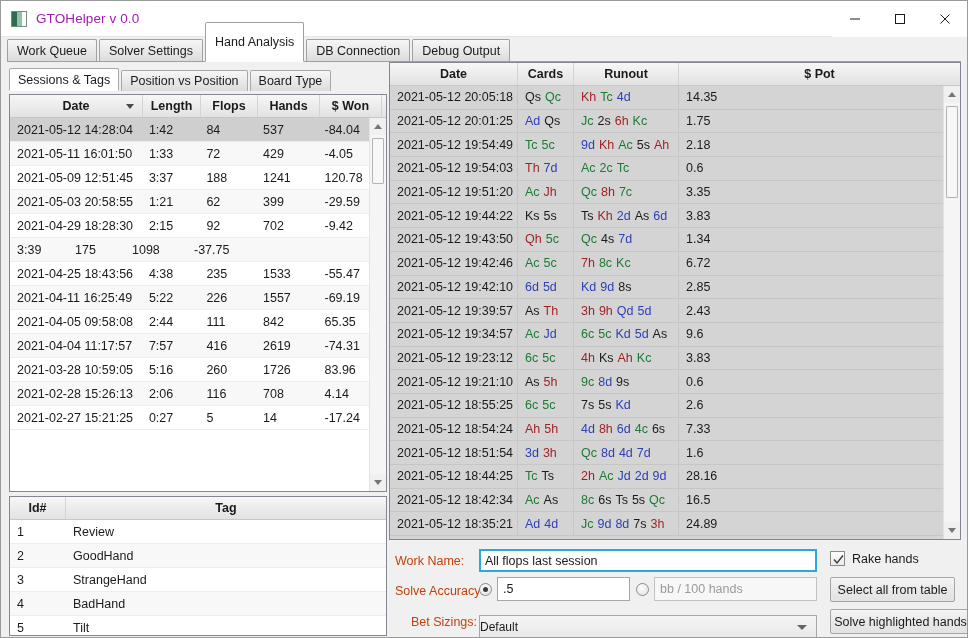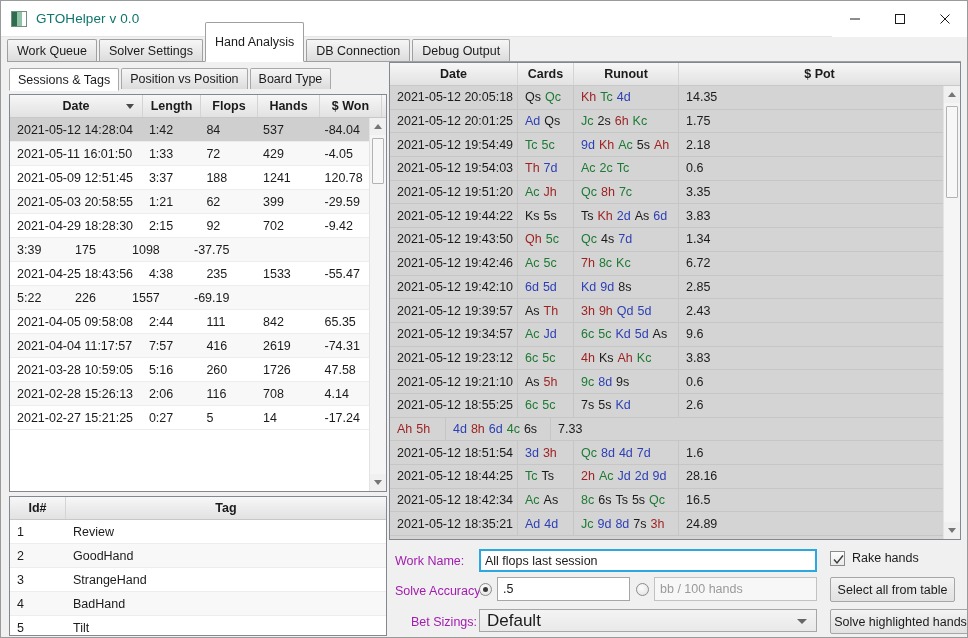--- a/index.html
+++ b/index.html
@@ -33,21 +33,21 @@
     background: #ffffff;
     display: flex;
     overflow: hidden;
   }
   #app-icon i { display:block; height:100%; }
   #app-icon i.a { width: 38%; background: #2f6b4f; }
   #app-icon i.b { width: 30%; background: #8fc2a6; }
   #app-icon i.c { width: 32%; background: #ffffff; }
   #title-text {
     font-size: 13.5px;
-    color: #0f766e;
+    color: #a21caf;
     letter-spacing: 0.1px;
   }
   #winbtns { margin-left: auto; display: flex; height: 36px; }
   .winbtn {
     width: 45px; height: 36px;
     display: flex; align-items: center; justify-content: center;
     background: #ffffff;
   }
   .winbtn svg { display: block; }
 
@@ -95,21 +95,21 @@
   #leftpane {
     position: absolute;
     left: 0; top: 0;
     width: 382px; height: 571px;
   }
   #subtabstrip {
     position: absolute;
     left: 2px; top: 6px;
     height: 23px;
     display: flex;
-    align-items: flex-start;
+    align-items: flex-end;
   }
   .subtab {
     height: 21px;
     padding: 0 8px;
     margin-right: 2px;
     display: flex; align-items: center;
     font-size: 12.5px;
     color: #1b1b1b;
     border: 1px solid #a8a8a8;
     border-bottom: none;
@@ -260,21 +260,21 @@
   .suit-d { color: #2c3fb5; }
 
   
   #controls {
     position: absolute;
     left: 0; top: 481px;
     width: 572px; height: 90px;
   }
   .ctl-label {
     position: absolute;
-    font-size: 12.5px; color: #a21caf;
+    font-size: 12.5px; color: #c2410c;
     cursor: default;
   }
   #lbl-work { left: 6px; top: 11px; }
   #lbl-acc  { left: 6px; top: 41px; }
   #lbl-bet  { left: 22px; top: 72px; }
 
   #work-input {
     position: absolute;
     left: 90px; top: 6px;
     width: 338px; height: 23px;
@@ -324,42 +324,41 @@
     background: #f7f7f7;
     font-family: "Liberation Sans", sans-serif;
     font-size: 12.5px;
     color: #9a9a9a;
     padding: 0 5px;
   }
   #bb-input::placeholder { color: #9a9a9a; opacity: 1; }
 
   #bet-select {
     position: absolute;
-    left: 90px; top: 66px;
+    left: 90px; top: 72px;
     width: 338px; height: 23px;
     border: 1px solid #a6a6a6;
     background: linear-gradient(to bottom, #f4f4f4 0%, #e9e9e9 100%);
     display: flex; align-items: center;
-    font-size: 17px; color: #1b1b1b;
-    padding-left: 7px;
+    font-size: 12px; color: #1b1b1b;
     cursor: default;
   }
   #bet-select .dd-arrow {
     position: absolute;
     right: 9px; top: 50%; margin-top: -2px;
     width: 0; height: 0;
     border-left: 5px solid transparent;
     border-right: 5px solid transparent;
     border-top: 5px solid #666666;
   }
 
   #chk-wrap {
     position: absolute;
     left: 441px; top: 8px;
-    display: flex; align-items: flex-start;
+    display: flex; align-items: center;
     cursor: default;
   }
   #chk-box {
     width: 15px; height: 15px;
     border: 1px solid #8b8b8b;
     background: linear-gradient(to bottom, #fdfdfd 0%, #eaeaea 100%);
     position: relative;
     margin-right: 7px;
   }
   #chk-box svg { position: absolute; left: 1px; top: 1px; }
@@ -509,20 +508,21 @@
             </div>
             <div class="grow">
               <div class="gc s-date">2021-04-25 18:43:56</div>
               <div class="gc s-len">4:38</div>
               <div class="gc s-flop">235</div>
               <div class="gc s-hand">1533</div>
               <div class="gc s-won">-55.47</div>
               <div class="gc s-pad"></div>
             </div>
             <div class="grow">
+              <div class="gc s-date">2021-04-11 16:25:49</div>
               <div class="gc s-len">5:22</div>
               <div class="gc s-flop">226</div>
               <div class="gc s-hand">1557</div>
               <div class="gc s-won">-69.19</div>
               <div class="gc s-pad"></div>
             </div>
             <div class="grow">
               <div class="gc s-date">2021-04-05 09:58:08</div>
               <div class="gc s-len">2:44</div>
               <div class="gc s-flop">111</div>
@@ -536,21 +536,21 @@
               <div class="gc s-flop">416</div>
               <div class="gc s-hand">2619</div>
               <div class="gc s-won">-74.31</div>
               <div class="gc s-pad"></div>
             </div>
             <div class="grow">
               <div class="gc s-date">2021-03-28 10:59:05</div>
               <div class="gc s-len">5:16</div>
               <div class="gc s-flop">260</div>
               <div class="gc s-hand">1726</div>
-              <div class="gc s-won">47.58</div>
+              <div class="gc s-won">83.96</div>
               <div class="gc s-pad"></div>
             </div>
             <div class="grow">
               <div class="gc s-date">2021-02-28 15:26:13</div>
               <div class="gc s-len">2:06</div>
               <div class="gc s-flop">116</div>
               <div class="gc s-hand">708</div>
               <div class="gc s-won">4.14</div>
               <div class="gc s-pad"></div>
             </div>
@@ -800,20 +800,21 @@
                 <span class="card suit-c">5c</span>
               </div>
               <div class="gc h-run">
                 <span class="card suit-s">7s</span>
                 <span class="card suit-s">5s</span>
                 <span class="card suit-d">Kd</span>
               </div>
               <div class="gc h-pot">2.6</div>
             </div>
             <div class="hrow">
+              <div class="gc h-date">2021-05-12 18:54:24</div>
               <div class="gc h-cards">
                 <span class="card suit-h">Ah</span>
                 <span class="card suit-h">5h</span>
               </div>
               <div class="gc h-run">
                 <span class="card suit-d">4d</span>
                 <span class="card suit-h">8h</span>
                 <span class="card suit-d">6d</span>
                 <span class="card suit-c">4c</span>
                 <span class="card suit-s">6s</span>

